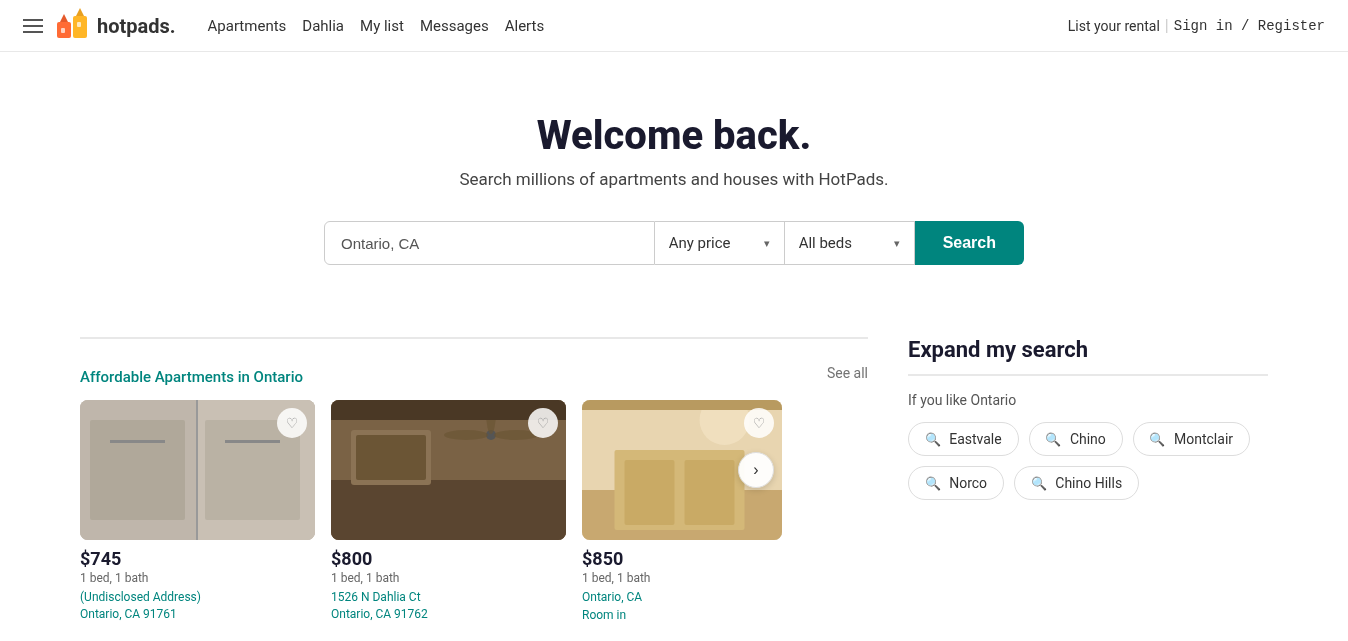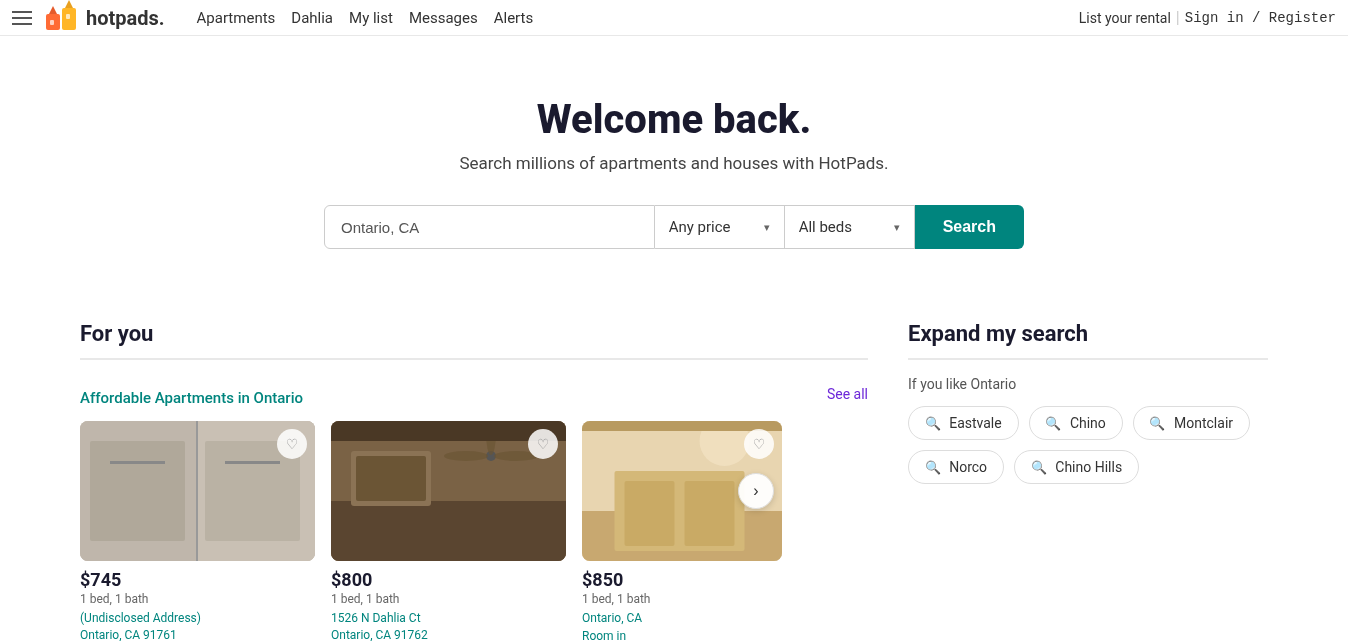--- a/index.html
+++ b/index.html
@@ -2,22 +2,22 @@
 <html><head>
   <meta charset="utf-8">
   <style>
     * { box-sizing: border-box; margin: 0; padding: 0; }
     body { font-family: -apple-system, BlinkMacSystemFont, 'Segoe UI', Roboto, sans-serif; background: #fff; color: #333; }
 
     
     .navbar {
       display: flex;
       align-items: center;
-      padding: 0 12px;
-      height: 36px;
+      padding: 0 23px;
+      height: 52px;
       border-bottom: 1px solid #e8e8e8;
       background: #fff;
     }
     .nav-hamburger {
       cursor: pointer;
       margin-right: 12px;
       display: flex;
       flex-direction: column;
       gap: 4px;
     }
@@ -170,21 +170,21 @@
       margin-bottom: 14px;
     }
     .subsection-title {
       font-size: 15px;
       color: #00857e;
       font-weight: 500;
       margin-top: 9px;
     }
     .see-all {
       font-size: 14px;
-      color: #6d28d9;
+      color: #737373;
       text-decoration: none;
       cursor: pointer;
     }
 
     
     .listings-container {
       position: relative;
       overflow: hidden;
     }
     .listings-row {
@@ -365,21 +365,20 @@
       <span>All beds</span>
       <span class="chevron">▾</span>
     </div>
     <button class="search-btn">Search</button>
   </div>
 </section>
 
 <div class="main-content">
 
   <section class="for-you-section">
-    <h2 class="section-title">For you</h2>
     <hr class="section-divider">
 
     <div class="subsection-header">
       <span class="subsection-title">Affordable Apartments in Ontario</span>
       <a class="see-all">See all</a>
     </div>
 
     <div class="listings-container">
       <div class="listings-row">
 

